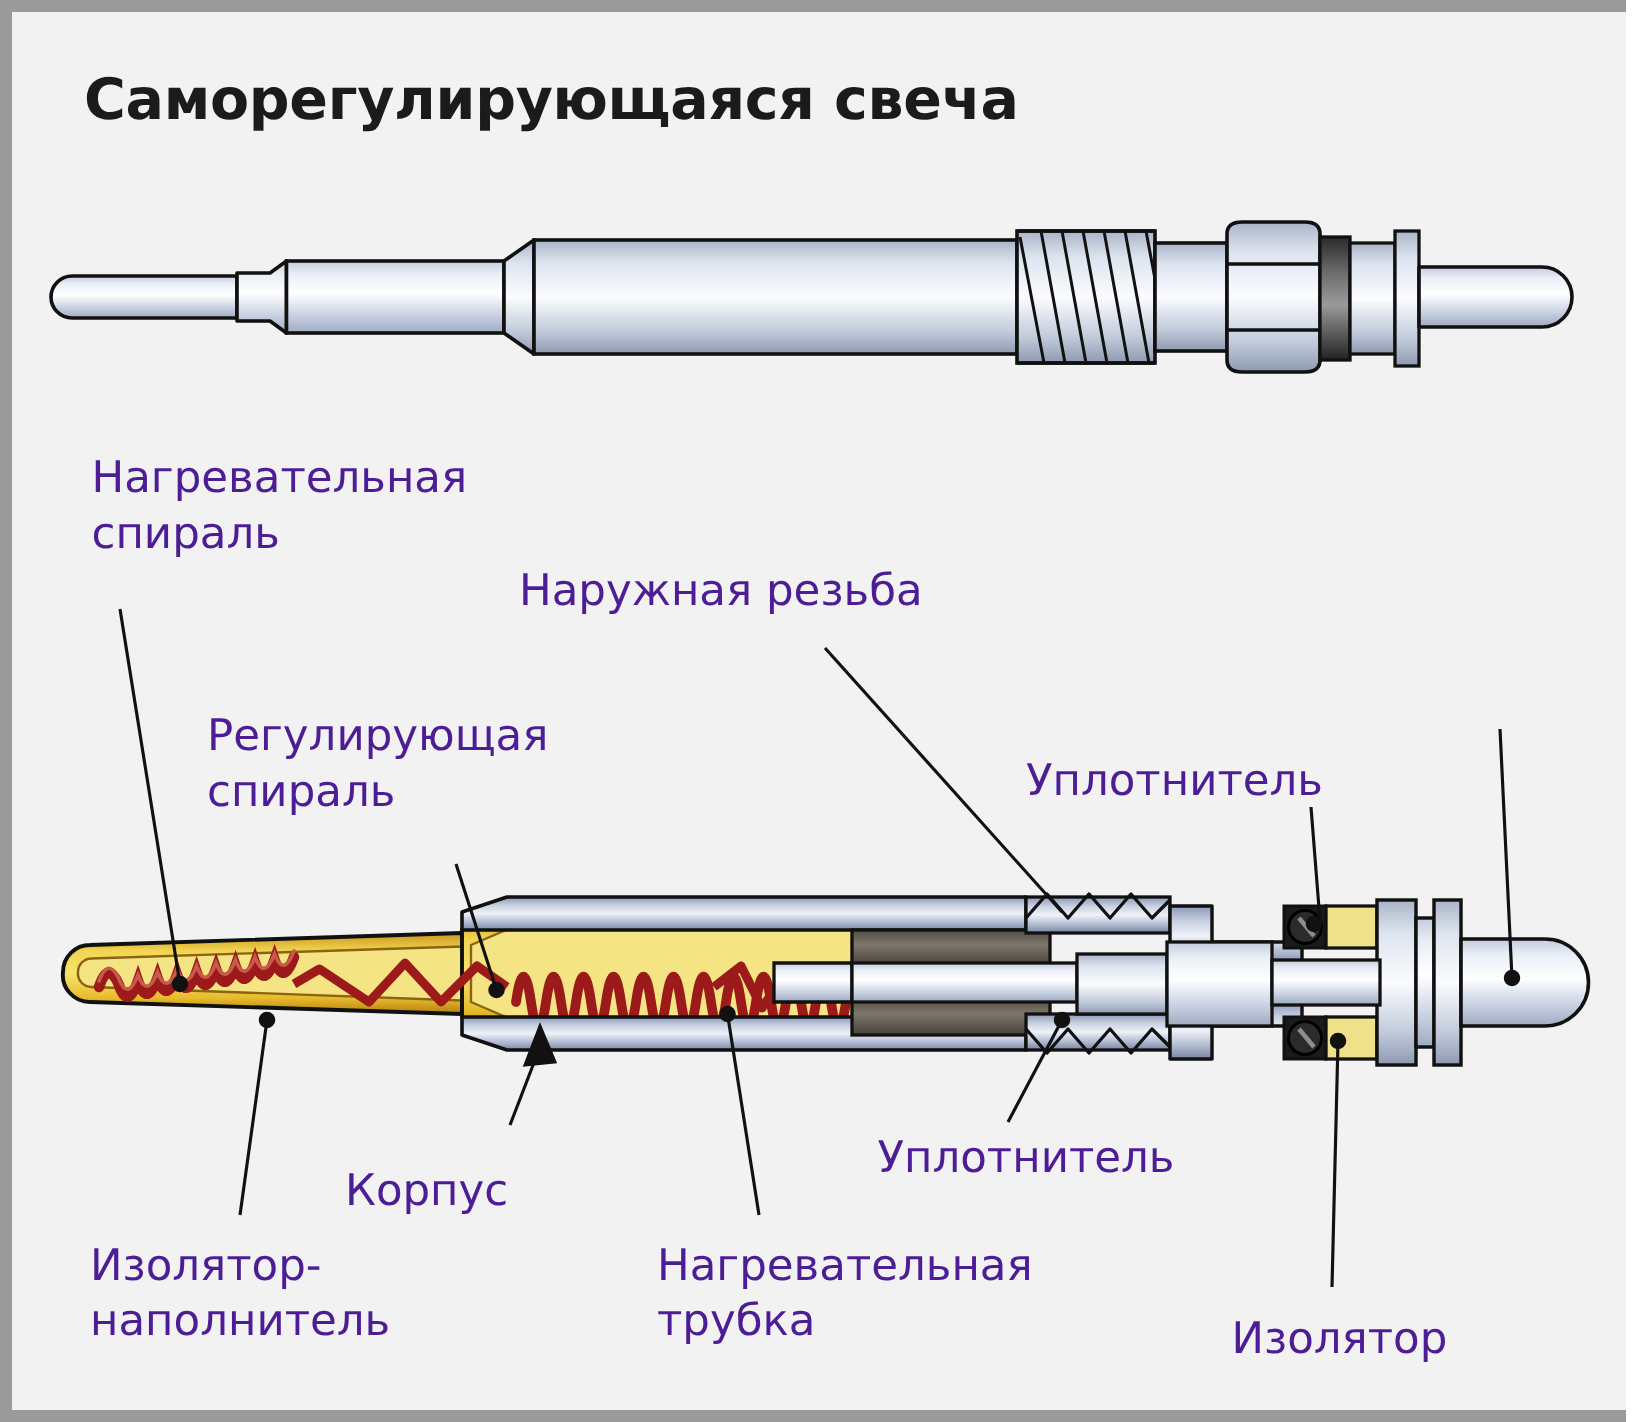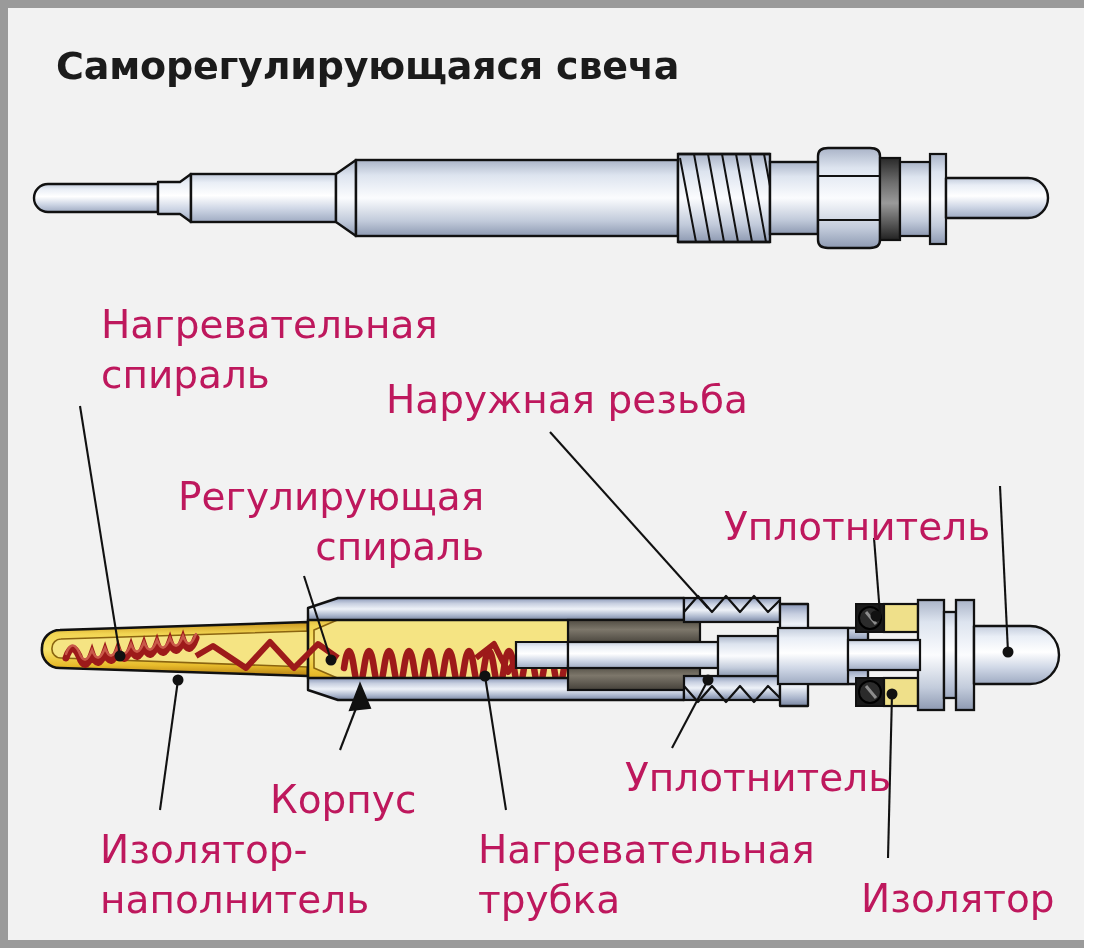--- a/index.html
+++ b/index.html
@@ -29,25 +29,24 @@
     left: 48px;
     top: 36px;
     font-size: 38px;
     font-weight: bold;
     color: #1b1b1b;
     letter-spacing: -0.2px;
     white-space: nowrap;
   }
   .lbl {
     position: absolute;
-    font-size: 39px;
-    color: #be185d;
+    font-size: 29px;
+    color: #4c1d95;
     line-height: 1.28;
     white-space: pre;
-    margin-left: 40px;
   }
   svg.layer {
     position: absolute;
     left: 0;
     top: 0;
     width: 1084px;
     height: 932px;
     overflow: visible;
   }
   .ln { stroke: #111; stroke-width: 2.1; fill: none; }
@@ -252,21 +251,21 @@
         <circle cx="884" cy="686" r="5.5" fill="#111"></circle>
 
         <path class="ln" d="M332 742 L352 690"></path>
         <path d="M352 676 L342 702 L362 700 Z" fill="#111" stroke="#111" stroke-width="2"></path>
       </g>
     </svg>
 
     <div class="lbl" style="left:53px;  top:292px;">Нагревательная
 спираль</div>
     <div class="lbl" style="left:338px; top:367px;">Наружная резьба</div>
-    <div class="lbl" style="left:130px; top:464px;text-align:right;">Регулирующая
+    <div class="lbl" style="left:130px; top:464px;">Регулирующая
 спираль</div>
     <div class="lbl" style="left:676px; top:494px;">Уплотнитель</div>
     <div class="lbl" style="left:577px; top:745px;">Уплотнитель</div>
     <div class="lbl" style="left:52px;  top:817px;">Изолятор-
 наполнитель</div>
     <div class="lbl" style="left:222px; top:767px;">Корпус</div>
     <div class="lbl" style="left:430px; top:817px;">Нагревательная
 трубка</div>
     <div class="lbl" style="left:813px; top:866px;">Изолятор</div>
 

